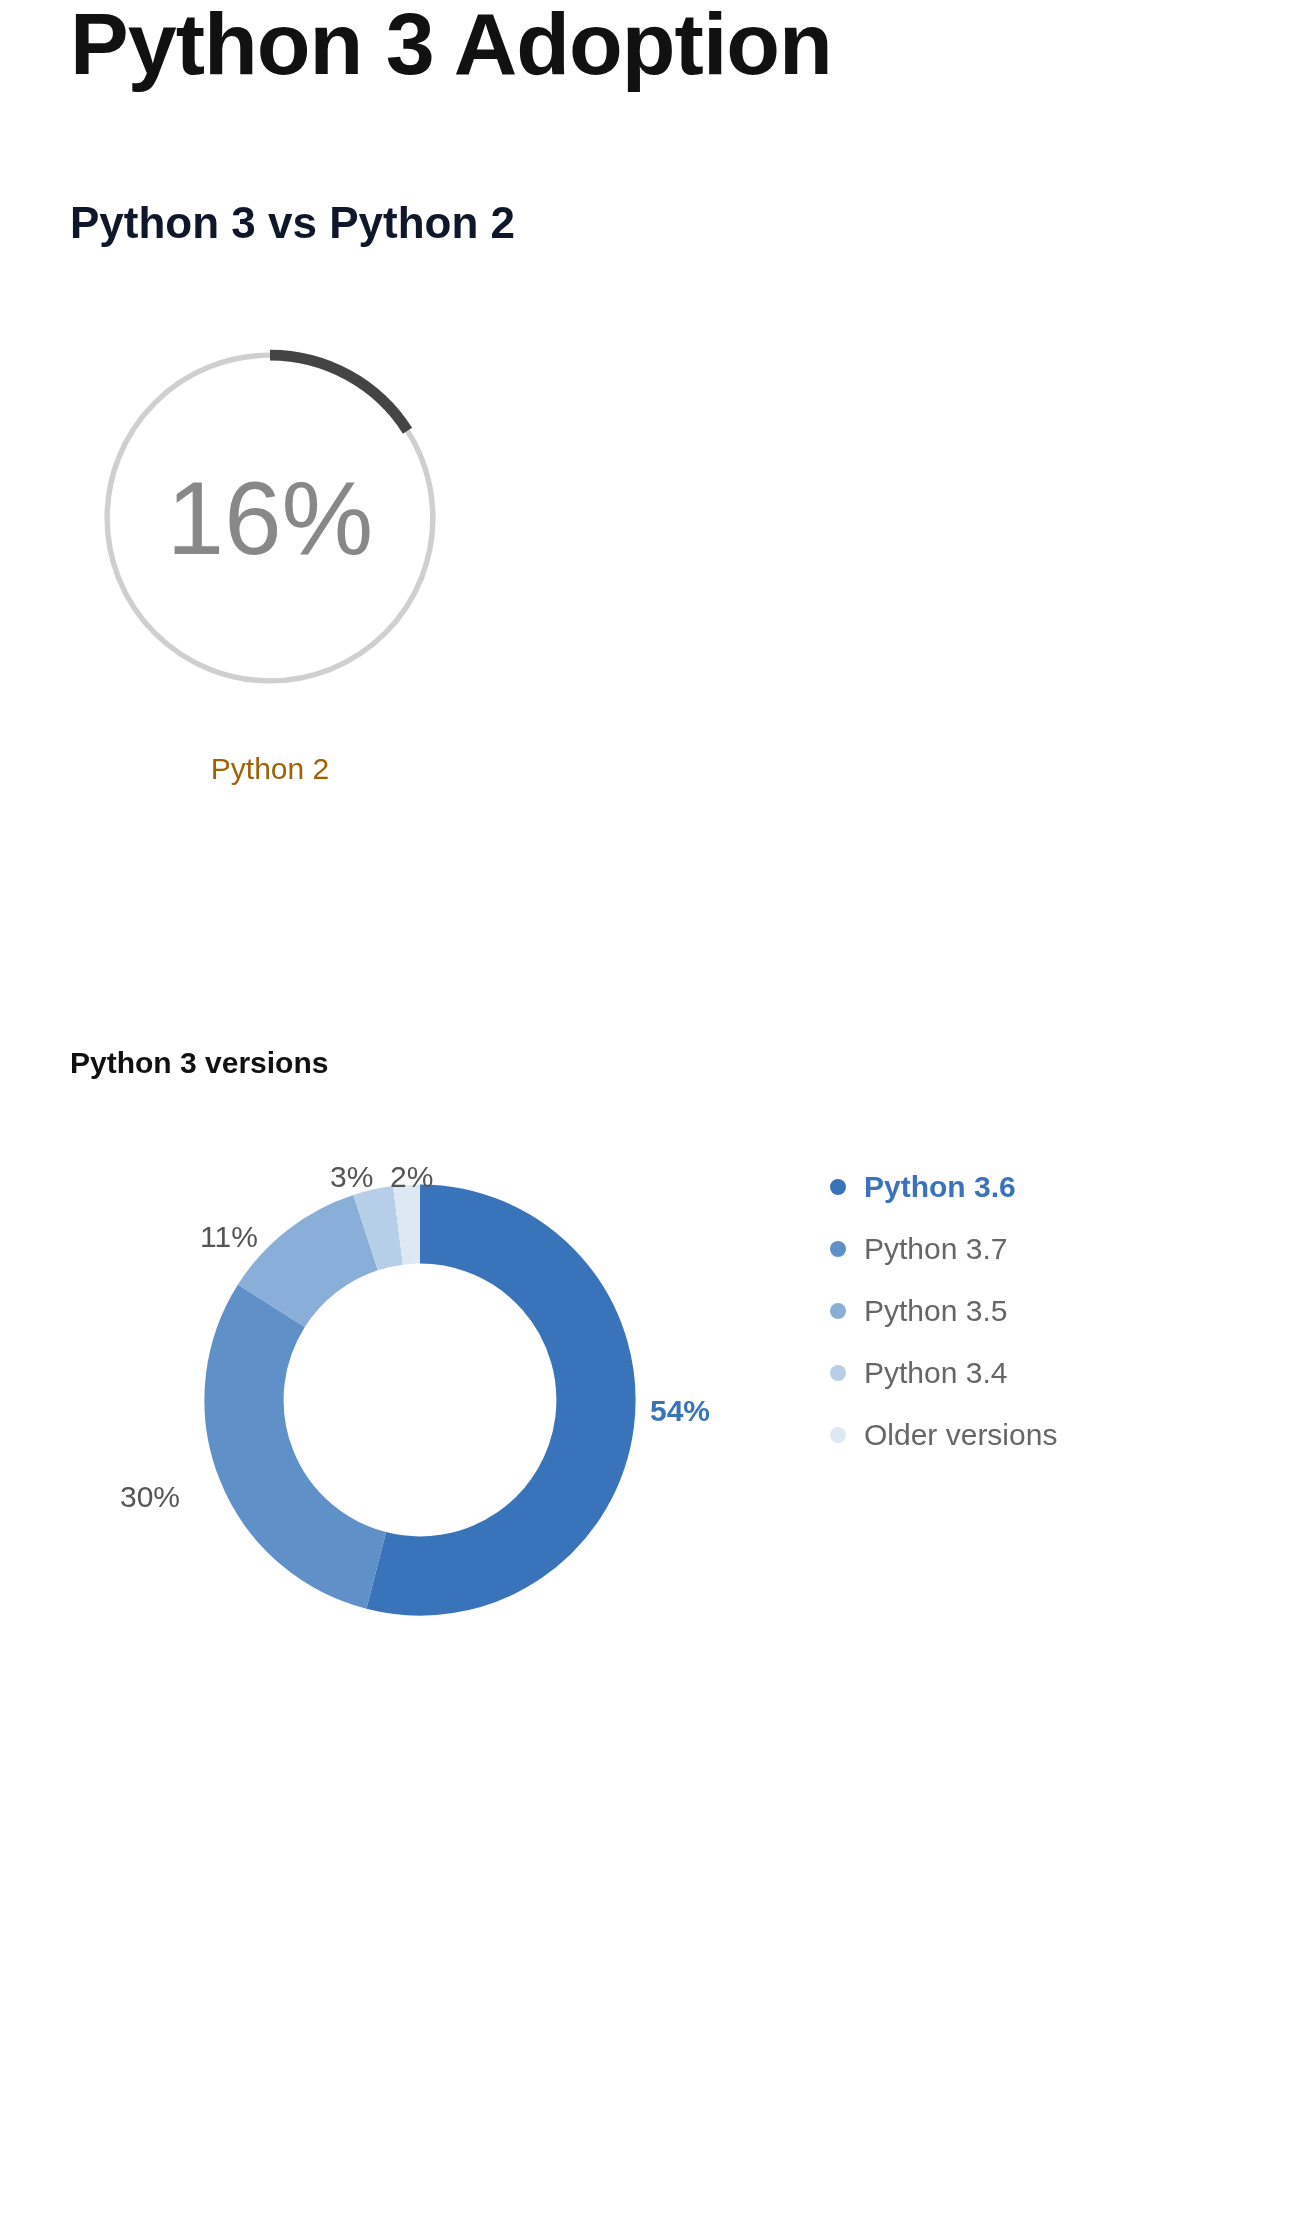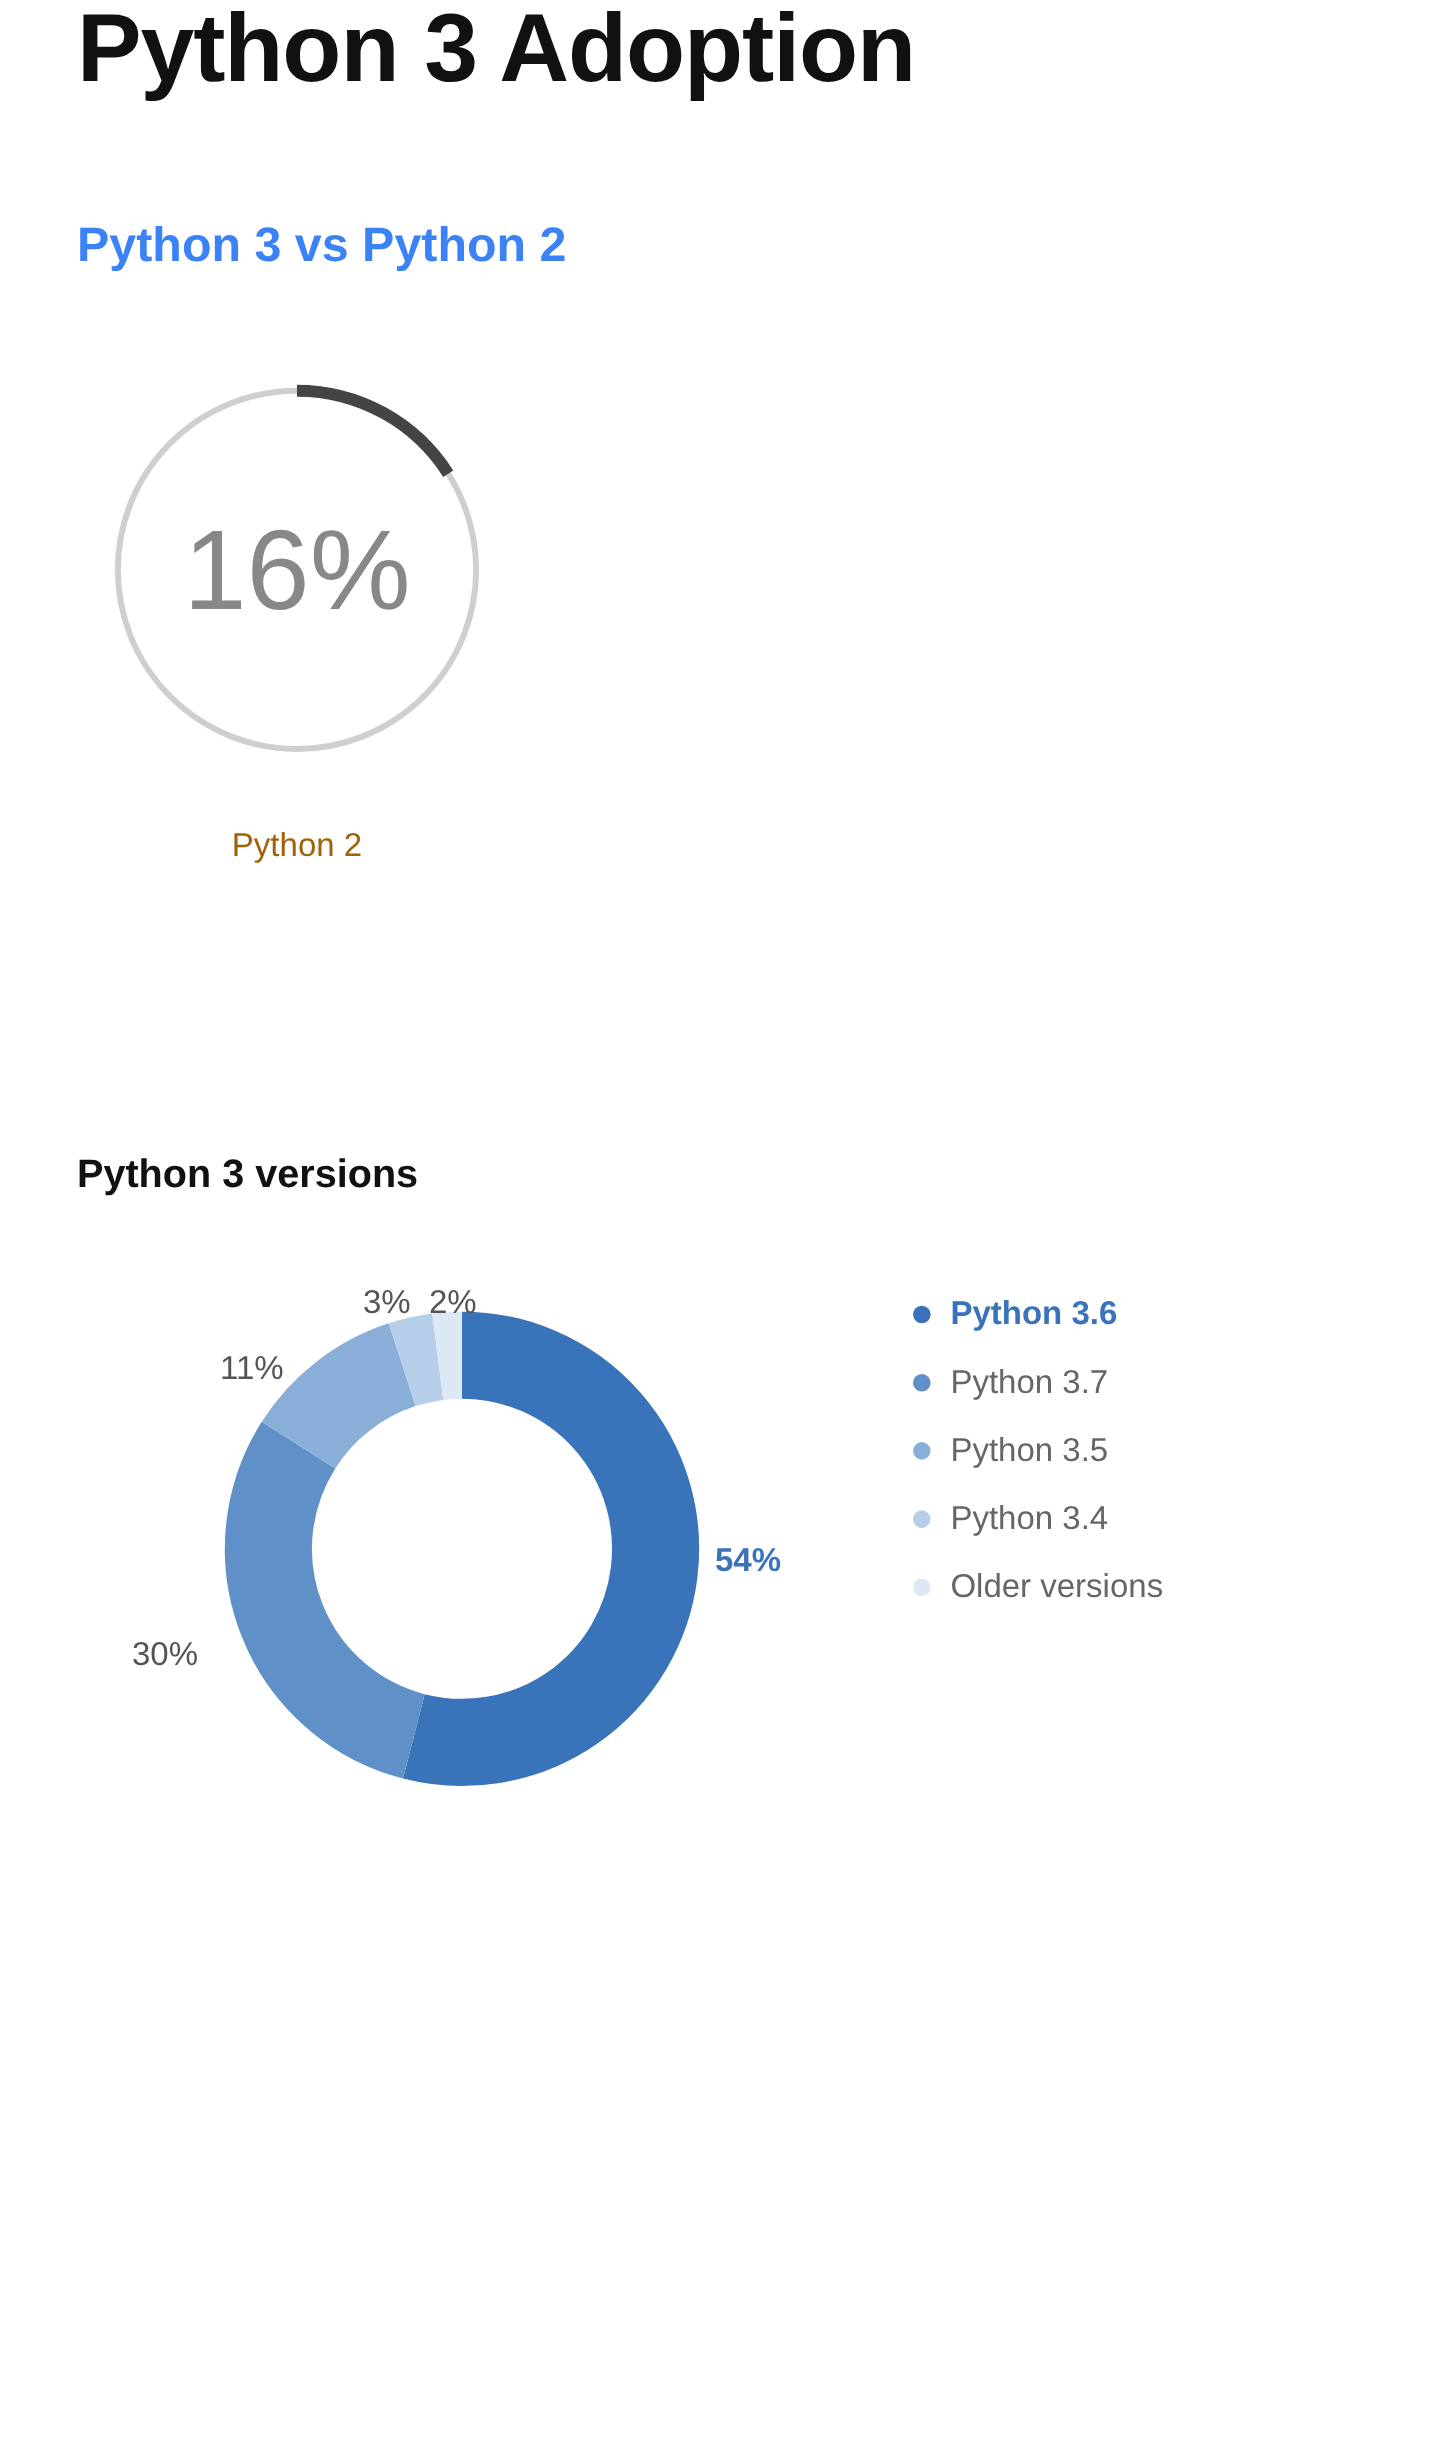--- a/index.html
+++ b/index.html
@@ -14,26 +14,26 @@
     font-size: 88px;
     font-weight: 800;
     letter-spacing: -1px;
     color: #111;
     margin-top: 0;
     line-height: 1.0;
   }
   h2.section-heading {
     font-size: 44px;
     font-weight: 700;
-    color: #3b82f6;
+    color: #0f172a;
     margin-top: 110px;
     margin-bottom: 80px;
   }
   h3.subsection-heading {
-    font-size: 36px;
+    font-size: 30px;
     font-weight: 700;
     color: #111;
     margin-top: 260px;
     margin-bottom: 70px;
   }
 
   
   .gauges-row {
     display: flex;
     gap: 150px;

